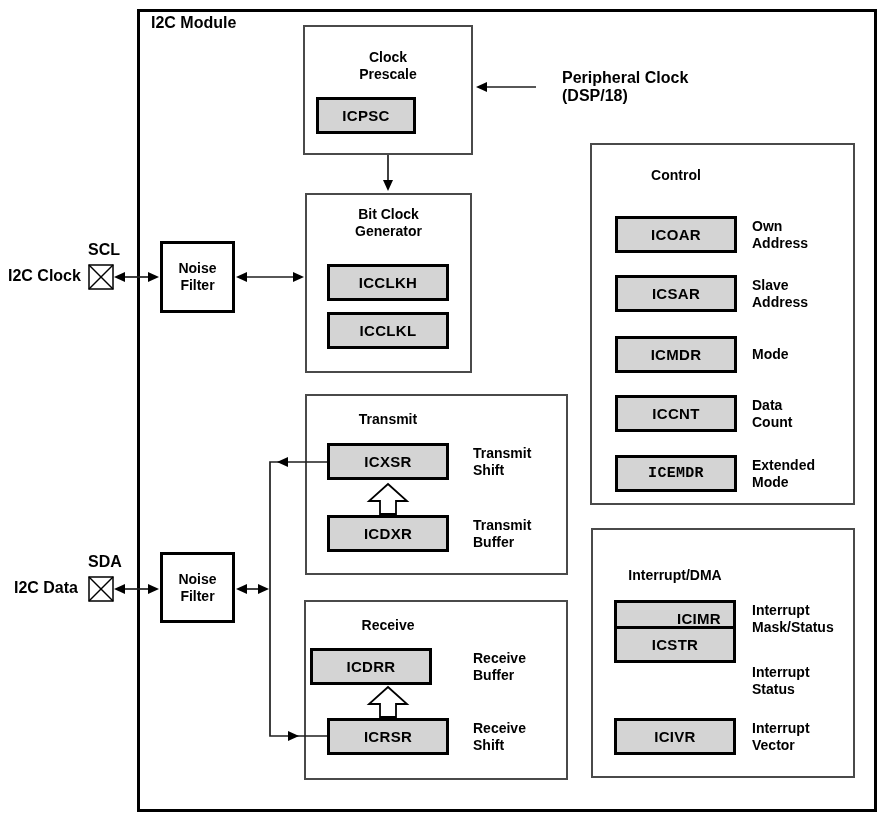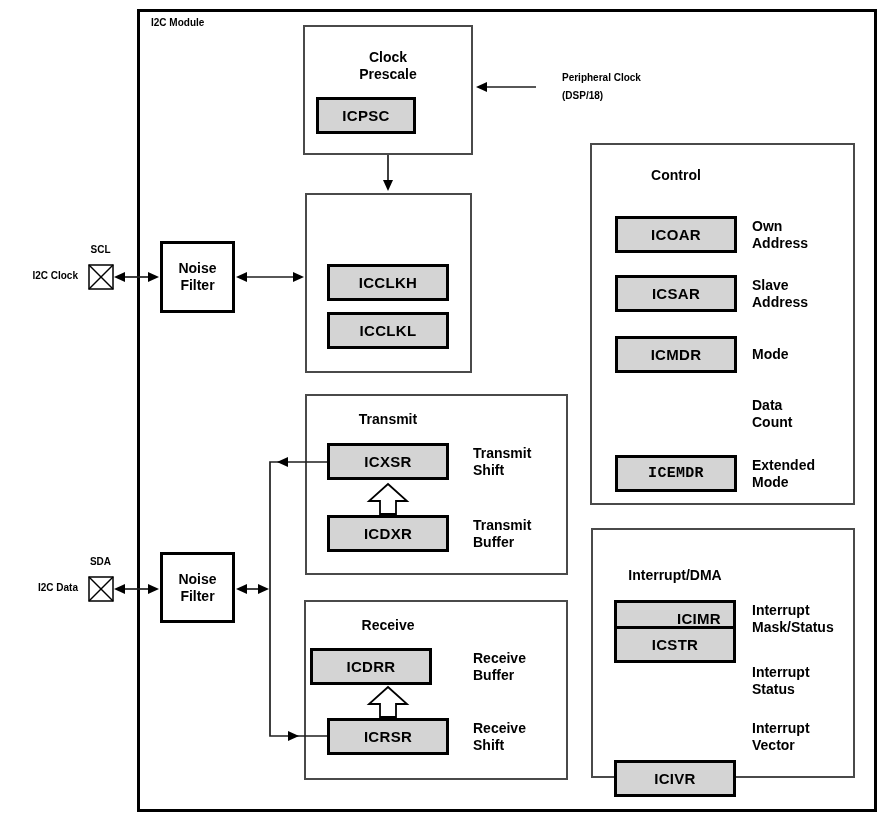--- a/index.html
+++ b/index.html
@@ -6,41 +6,45 @@
   #canvas{position:relative;width:891px;height:821px;background:#fff;
           font-family:"Liberation Sans","DejaVu Sans",sans-serif;color:#000;overflow:hidden;}
   .box{position:absolute;box-sizing:border-box;background:#fff;border:2px solid #4a4a4a;}
   .box.thick{border:3px solid #000;}
   .reg{position:absolute;box-sizing:border-box;width:122px;height:37px;background:#d4d4d4;
        border:3px solid #000;display:flex;align-items:center;justify-content:center;
        font-size:15px;font-weight:bold;letter-spacing:.3px;}
   .title{position:absolute;font-weight:bold;font-size:14px;line-height:17px;text-align:center;white-space:nowrap;}
   .side{position:absolute;font-weight:bold;font-size:14px;line-height:17px;height:37px;
         display:flex;flex-direction:column;justify-content:center;white-space:nowrap;}
-  .lbl{position:absolute;font-weight:bold;font-size:10px;line-height:18px;white-space:nowrap;}
+  .lbl{position:absolute;font-weight:bold;font-size:16px;line-height:18px;white-space:nowrap;}
   .right{text-align:right;}
   .center{text-align:center;}
   svg.overlay{position:absolute;left:0;top:0;pointer-events:none;}
 </style>
 </head>
 <body>
 
 <div id="canvas">
 
   <div class="box thick" style="left:137px;top:9px;width:740px;height:803px;"></div>
   <div class="lbl" style="left:151px;top:14px;">I2C Module</div>
 
   <div class="box" style="left:303px;top:25px;width:170px;height:130px;"></div>
   <div class="title" style="left:303px;top:41px;width:170px;margin-top:8px;">
     <div>Clock</div>
     <div>Prescale</div>
   </div>
   <div class="reg" style="left:316px;top:97px;width:100px;">ICPSC</div>
 
   <div class="box" style="left:305px;top:193px;width:167px;height:180px;"></div>
+  <div class="title" style="left:305px;top:206px;width:167px;">
+    <div>Bit Clock</div>
+    <div>Generator</div>
+  </div>
   <div class="reg" style="left:327px;top:264px;">ICCLKH</div>
   <div class="reg" style="left:327px;top:312px;">ICCLKL</div>
 
   <div class="box thick" style="left:160px;top:241px;width:75px;height:72px;display:flex;align-items:center;justify-content:center;">
     <div class="title" style="position:static;">
       <div>Noise</div>
       <div>Filter</div>
     </div>
   </div>
 
@@ -97,20 +101,21 @@
   <div class="reg" style="left:615px;top:275px;">ICSAR</div>
   <div class="side" style="left:752px;top:275px;">
     <div>Slave</div>
     <div>Address</div>
   </div>
   <div class="reg" style="left:615px;top:336px;">ICMDR</div>
   <div class="side" style="left:752px;top:336px;">
     <div>Mode</div>
     <div></div>
   </div>
+  <div class="reg" style="left:615px;top:395px;">ICCNT</div>
   <div class="side" style="left:752px;top:395px;">
     <div>Data</div>
     <div>Count</div>
   </div>
   <div class="reg" style="left:615px;top:455px;font-family:Liberation Mono, monospace;">ICEMDR</div>
   <div class="side" style="left:752px;top:455px;">
     <div>Extended</div>
     <div>Mode</div>
   </div>
 
@@ -119,21 +124,21 @@
   <div class="reg" style="left:614px;top:600px;padding-left:48px;">ICIMR</div>
   <div class="side" style="left:752px;top:600px;">
     <div>Interrupt</div>
     <div>Mask/Status</div>
   </div>
   <div class="reg" style="left:614px;top:626px;">ICSTR</div>
   <div class="side" style="left:752px;top:662px;">
     <div>Interrupt</div>
     <div>Status</div>
   </div>
-  <div class="reg" style="left:614px;top:760px;">ICIVR</div>
+  <div class="reg" style="left:614px;top:718px;">ICIVR</div>
   <div class="side" style="left:752px;top:718px;">
     <div>Interrupt</div>
     <div>Vector</div>
   </div>
 
   <svg class="overlay" width="891" height="821" viewBox="0 0 891 821">
     <g stroke="#1f1f1f" stroke-width="1.7" fill="none">
 
       <line x1="388" y1="155" x2="388" y2="182"></line>
 

